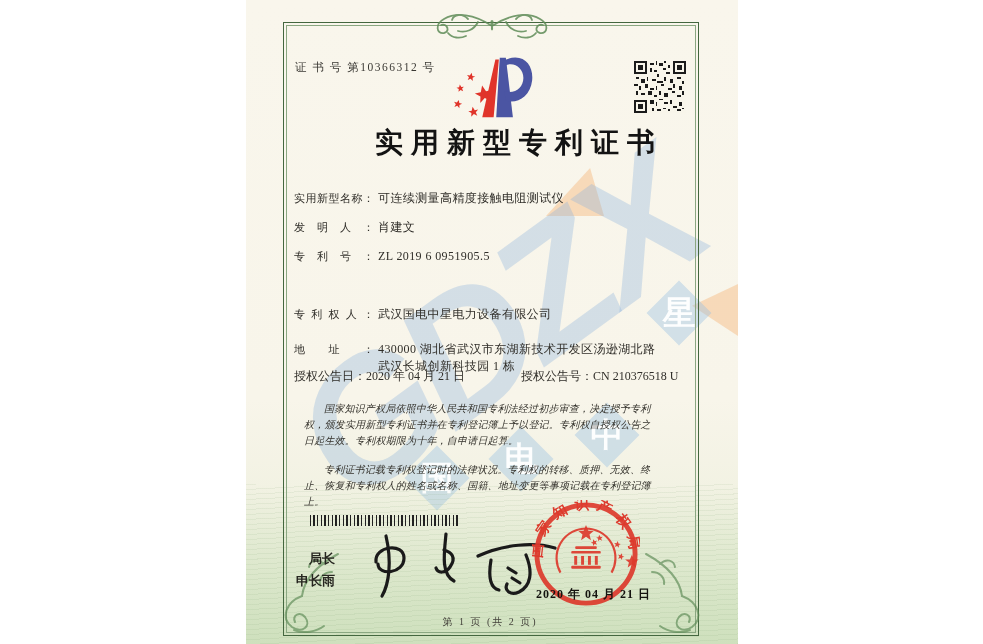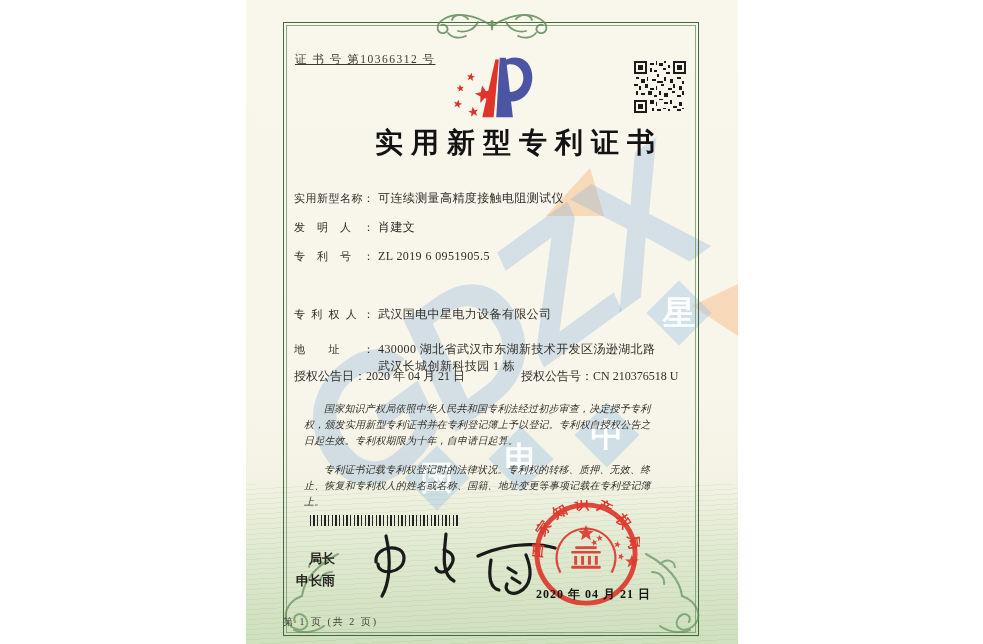--- a/index.html
+++ b/index.html
@@ -22,21 +22,21 @@
   .wm{position:absolute;inset:0;overflow:hidden;pointer-events:none;}
   .wm-letters{position:absolute;left:-60px;top:240px;width:620px;text-align:center;line-height:1;
          font-family:"Liberation Sans","DejaVu Sans",sans-serif;font-style:italic;font-weight:700;
          font-size:175px;letter-spacing:-10px;color:rgba(140,180,219,0.34);transform:rotate(-36deg);}
   .wm-diamond{position:absolute;width:46px;height:46px;background:rgba(152,192,227,0.40);
          transform:rotate(45deg);display:flex;align-items:center;justify-content:center;}
   .wm-diamond span{transform:rotate(-45deg);color:rgba(255,255,255,0.95);font-weight:700;
          font-size:33px;font-family:"Liberation Sans",sans-serif;}
   .wm-tri{position:absolute;background:rgba(246,179,117,0.42);}
   
-  .cert-no{position:absolute;left:49px;top:52px;font-size:11.5px;letter-spacing:1.5px;color:#3a3833;text-decoration:underline;}
+  .cert-no{position:absolute;left:49px;top:60px;font-size:11.5px;letter-spacing:1.5px;color:#3a3833;}
   .logo{position:absolute;left:203px;top:48px;}
   .qr{position:absolute;left:388px;top:61px;}
   .title{position:absolute;left:37px;top:124px;width:472px;text-align:center;
          font-size:28px;font-weight:600;letter-spacing:8px;color:#131313;}
   
   .f-row{position:absolute;left:48px;width:372px;font-size:12px;color:#2f2d28;line-height:17px;}
   .f-label{display:inline-block;vertical-align:top;width:80px;font-size:11px;
          text-align:justify;text-align-last:justify;margin-right:4px;color:#2f2d28;}
   .f-value{display:inline-block;vertical-align:top;width:284px;letter-spacing:0.4px;}
   .grant-row{position:absolute;left:48px;top:368px;font-size:12px;color:#2f2d28;white-space:nowrap;}
@@ -48,21 +48,21 @@
   
   .barcode{position:absolute;left:64px;top:515px;width:148px;height:11px;
          background:repeating-linear-gradient(90deg,#222 0 1.5px,transparent 1.5px 3px,#222 3px 5.5px,
            transparent 5.5px 7px,#222 7px 7.8px,transparent 7.8px 11px);}
   .signer{position:absolute;left:50px;top:548px;font-family:"Liberation Sans","DejaVu Sans",sans-serif;
          font-size:13px;font-weight:600;color:#26251f;line-height:22px;text-align:right;}
   .signature{position:absolute;left:112px;top:522px;}
   .seal{position:absolute;left:286px;top:500px;}
   .seal-date{position:absolute;left:290px;top:586px;width:120px;font-size:12px;font-weight:600;
          color:#14130f;letter-spacing:1px;white-space:nowrap;}
-  .footer{position:absolute;left:37px;top:615px;width:414px;
+  .footer{position:absolute;left:37px;top:615px;width:414px;text-align:center;
          font-size:10px;letter-spacing:2px;color:#45433c;}
 </style>
 </head>
 <body>
 
 <div class="stage">
   <div class="paper">
 
     <div class="wm">
       <div class="wm-tri" style="left:300px;top:168px;width:58px;height:48px;clip-path:polygon(0 100%,100% 100%,76% 0);"></div>

